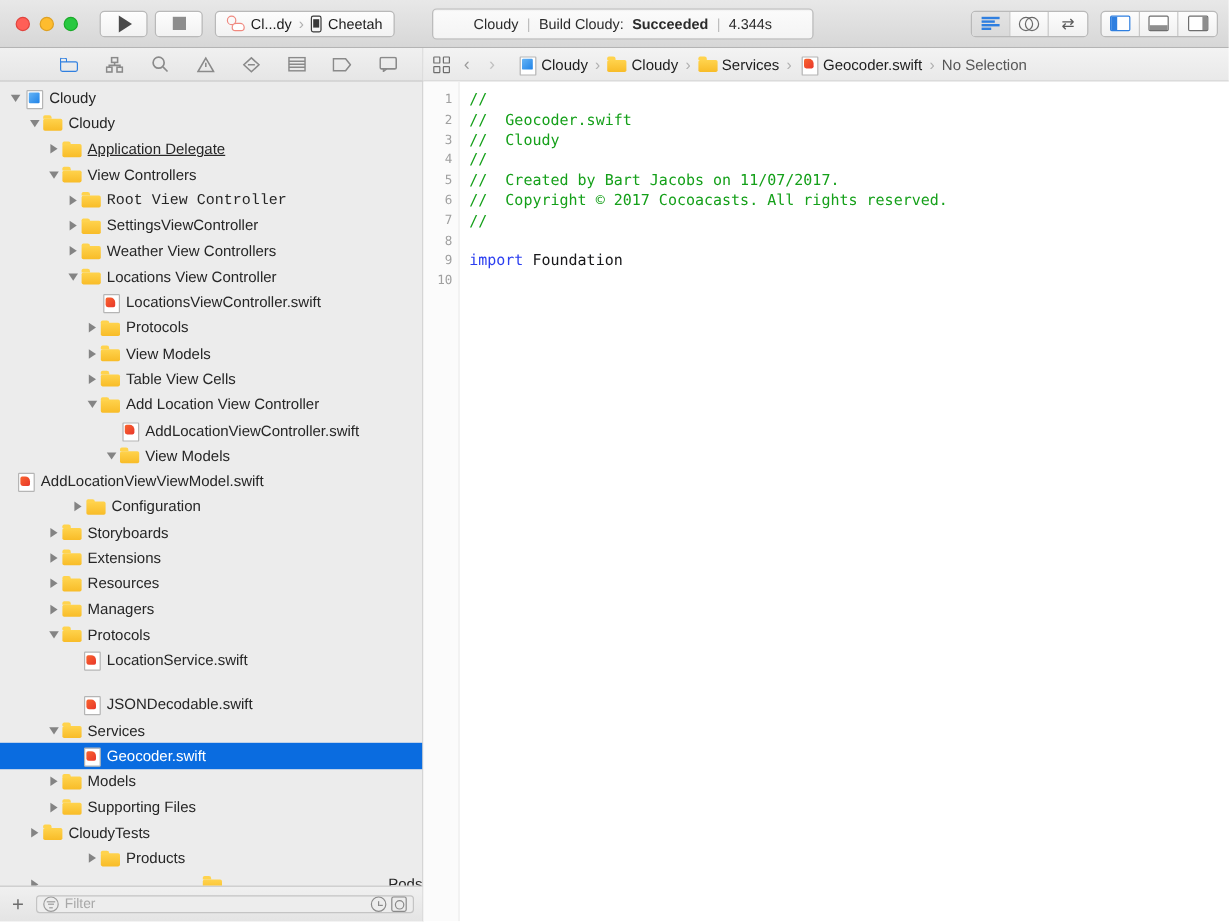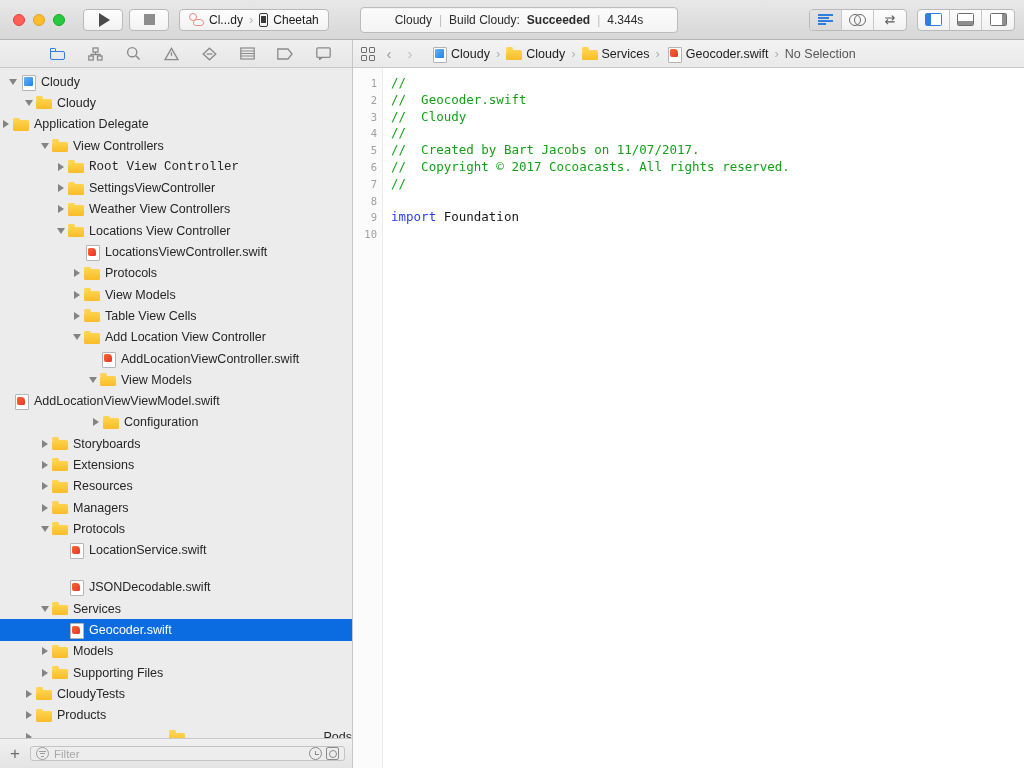--- a/index.html
+++ b/index.html
@@ -321,21 +321,21 @@
             <span class="ic proj"></span>
             <span>Cloudy</span>
           </div>
           <div class="row" style="padding-left: 23px;">
             <span class="disc">
               <span class="arrow-d"></span>
             </span>
             <span class="ic folder"></span>
             <span>Cloudy</span>
           </div>
-          <div class="row" style="">
+          <div class="row" style="padding-left: 39px; text-decoration: underline;">
             <span class="disc">
               <span class="arrow-r"></span>
             </span>
             <span class="ic folder"></span>
             <span>Application Delegate</span>
           </div>
           <div class="row" style="padding-left: 39px;">
             <span class="disc">
               <span class="arrow-d"></span>
             </span>
@@ -413,21 +413,21 @@
               <span class="arrow-d"></span>
             </span>
             <span class="ic folder"></span>
             <span>View Models</span>
           </div>
           <div class="row" style="">
             <span class="disc none"></span>
             <span class="ic swift"></span>
             <span>AddLocationViewViewModel.swift</span>
           </div>
-          <div class="row" style="padding-left: 59px; margin-left: 31px;">
+          <div class="row" style="padding-left: 59px;">
             <span class="disc">
               <span class="arrow-r"></span>
             </span>
             <span class="ic folder"></span>
             <span>Configuration</span>
           </div>
           <div class="row" style="padding-left: 39px;">
             <span class="disc">
               <span class="arrow-r"></span>
             </span>
@@ -498,21 +498,21 @@
             <span class="ic folder"></span>
             <span>Supporting Files</span>
           </div>
           <div class="row" style="padding-left: 23px;">
             <span class="disc">
               <span class="arrow-r"></span>
             </span>
             <span class="ic folder"></span>
             <span>CloudyTests</span>
           </div>
-          <div class="row" style="padding-left: 23px;">
+          <div class="row" style="padding-left: 23px; margin-left: 48px;">
             <span class="disc">
               <span class="arrow-r"></span>
             </span>
             <span class="ic folder"></span>
             <span>Products</span>
           </div>
           <div class="row" style="padding-left: 23px; justify-content: space-between;">
             <span class="disc">
               <span class="arrow-r"></span>
             </span>

